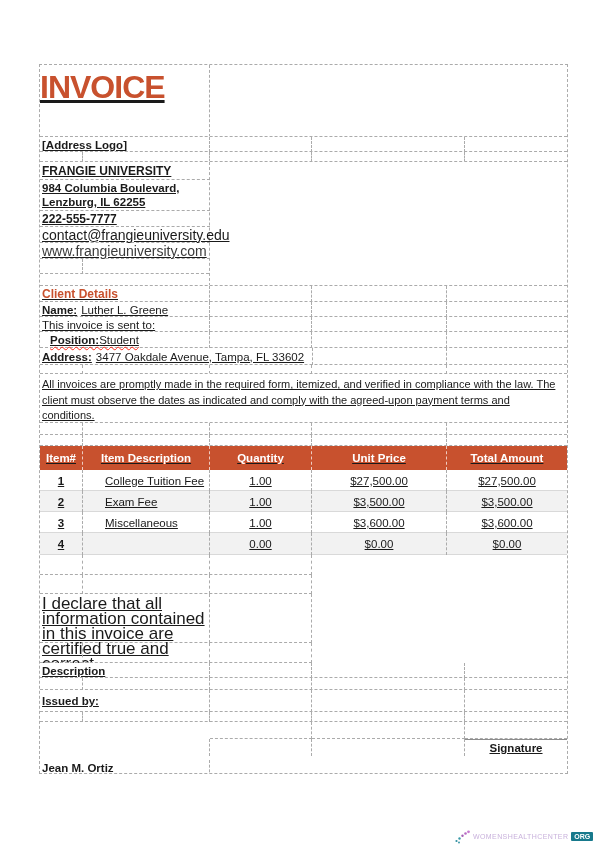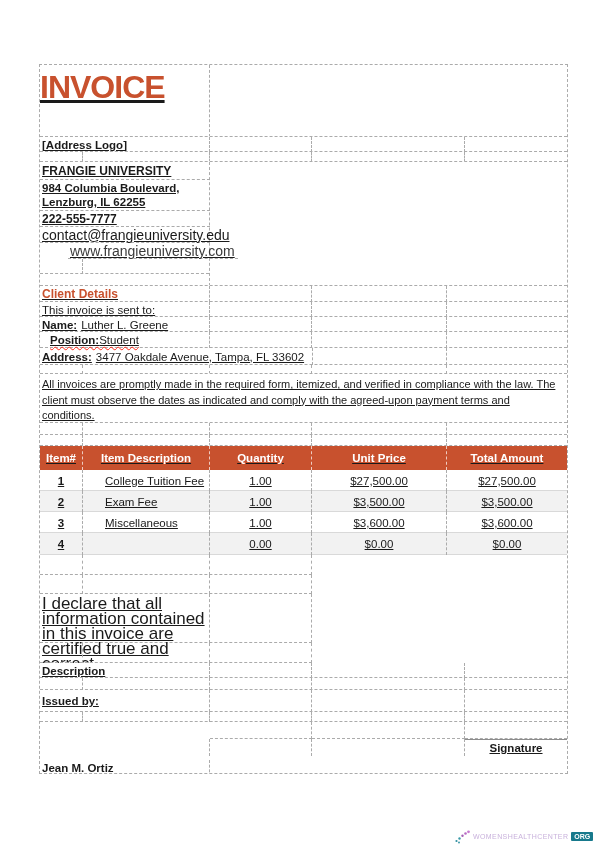--- a/index.html
+++ b/index.html
@@ -33,21 +33,21 @@
   
   .b{font-weight:bold;}
   .center{justify-content:center;text-align:left;}
   .pl2{padding-left:2px}.pl22{padding-left:22px}
   .accent-text{color:var(--accent);}
   .small{font-size:14px;}
   .gap{margin-left:4px;}
   .invoice-title{font-size:32px;font-weight:bold;color:var(--accent);letter-spacing:-1px;line-height:1;}
   .title-cell{align-items:flex-start;padding-top:6px;}
   .fs12{font-size:12px;}
-  .muted{color:#3a3a3a;margin-left:28px;}
+  .muted{color:#3a3a3a;}
   .sq{text-decoration:underline;text-decoration-style:wavy;text-decoration-color:#ff2a1a;text-decoration-thickness:1px;text-underline-offset:2px;padding-left:8px;}
   .wrap{display:block;line-height:15.5px;padding:3px 4px 0 2px;font-size:11px;}
   .decl{display:block;line-height:15px;padding:2px 0 0 2px;font-size:17px;}
   .addr{display:block;line-height:14.5px;padding-left:2px;font-weight:bold;}
   
   .thead{background:var(--accent);}
   .th{color:#fff;font-weight:bold;border-right:1px dashed rgba(255,255,255,.7);}
   .th:last-child{border-right:none;}
   .alt{background:var(--alt);}
   .sig-solid{border-bottom:1px solid var(--line) !important;margin-top:38px;}
@@ -108,30 +108,30 @@
     </div>
 
     <div class="band band-bb" style="height:88px">
       <div class="row h16 bb">
         <div class="cell w170 h16 br b fs12 accent-text pl2">Client Details</div>
         <div class="cell w102 h16 br"></div>
         <div class="cell w135 h16 br"></div>
         <div class="cell w120 h16"></div>
       </div>
       <div class="row h15 bb">
-        <div class="cell w170 h15 br pl2">This invoice is sent to:</div>
+        <div class="cell w170 h15 br pl2">
+          <span class="b">Name:</span>
+          <span class="gap">Luther L. Greene</span>
+        </div>
         <div class="cell w102 h15 br"></div>
         <div class="cell w135 h15 br"></div>
         <div class="cell w120 h15"></div>
       </div>
       <div class="row h15 bb">
-        <div class="cell w170 h15 br pl2">
-          <span class="b">Name:</span>
-          <span class="gap">Luther L. Greene</span>
-        </div>
+        <div class="cell w170 h15 br pl2">This invoice is sent to:</div>
         <div class="cell w102 h15 br"></div>
         <div class="cell w135 h15 br"></div>
         <div class="cell w120 h15"></div>
       </div>
       <div class="row h16 bb">
         <div class="cell w170 h16 br pl2">
           <span class="sq"><span class="b">Position:</span><span>Student</span></span>
         </div>
         <div class="cell w102 h16 br"></div>
         <div class="cell w135 h16 br"></div>

